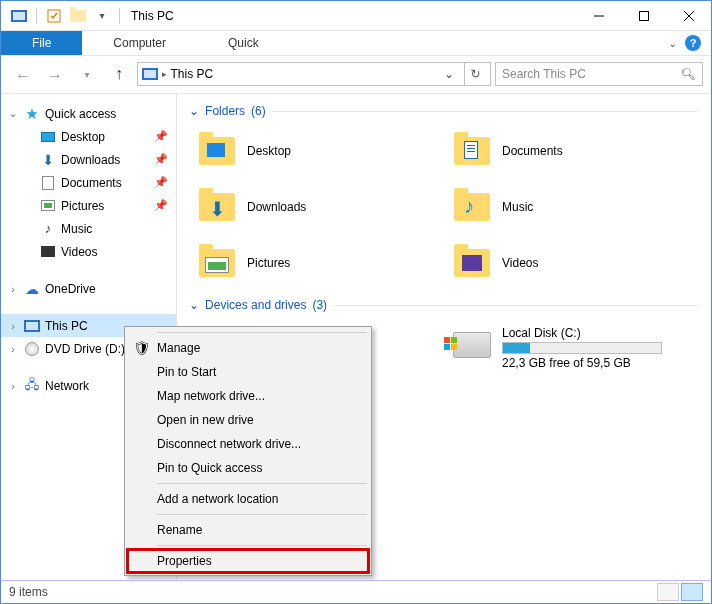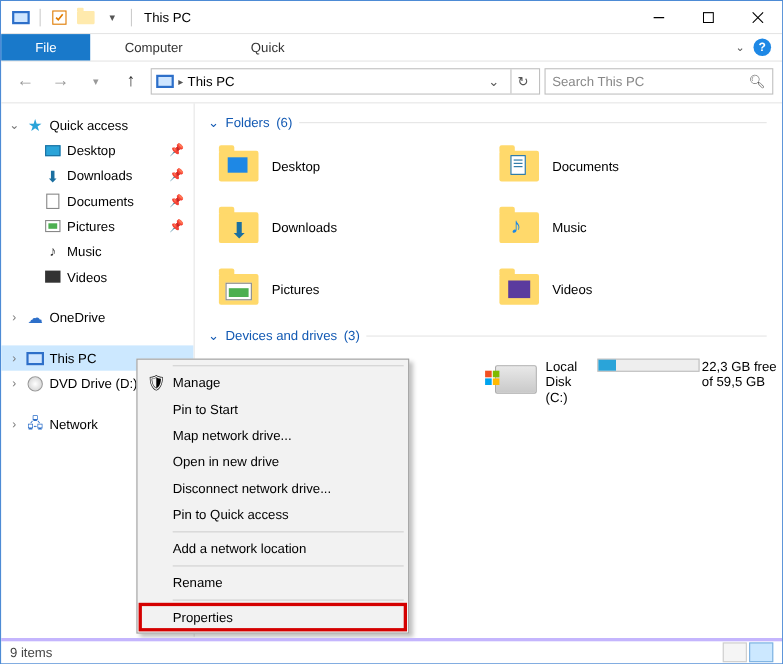--- a/index.html
+++ b/index.html
@@ -50,26 +50,26 @@
 .grouphdr { display: flex; align-items: center; color: #1259b3; gap: 6px; margin: 2px 0 10px 0; cursor: default; }
 .grouphdr .line { flex: 1; height: 1px; background: #e5e5e5; margin-right: 14px; }
 .itemgrid { display: flex; flex-wrap: wrap; }
 .item { width: 255px; display: flex; align-items: center; gap: 8px; padding: 4px 0 14px 6px; }
 .item .thumb { width: 44px; height: 38px; display: flex; align-items: center; justify-content: center; }
 .item .meta { display: flex; flex-direction: column; }
 
 
 .drive { width: 255px; display: flex; gap: 8px; padding: 4px 0 14px 6px; align-items: flex-start; }
 .drive .dico { width: 44px; height: 38px; display: flex; align-items: center; justify-content: center; }
-.drive .dmeta { display: flex; flex-direction: row; gap: 2px; }
+.drive .dmeta { display: flex; flex-direction: column; gap: 2px; }
 .capbar { width: 160px; height: 12px; border: 1px solid #bcbcbc; background: #eee; position: relative; }
 .capbar .fill { position: absolute; left: 0; top: 0; bottom: 0; background: #2aa4d9; }
 
 
-.status { position: absolute; left: 0; right: 0; bottom: 0; height: 23px; border-top: 3px solid #c4b5fd; display: flex; align-items: center; font-size: 12px; padding: 0 8px; color: #444; }
+.status { position: absolute; left: 0; right: 0; bottom: 0; height: 23px; border-top: 1px solid #c4b5fd; display: flex; align-items: center; font-size: 12px; padding: 0 8px; color: #444; }
 .status .views { margin-left: auto; display: flex; gap: 2px; }
 .viewbtn { width: 22px; height: 18px; border: 1px solid #ccc; background: #f5f5f5; }
 .viewbtn.active { background: #cce8ff; border-color: #7ab0e0; }
 
 
 .ctxmenu { position: absolute; left: 123px; top: 325px; width: 248px; background: #f2f2f2; border: 1px solid #a0a0a0; box-shadow: 3px 3px 4px rgba(0,0,0,0.25); font-size: 12px; padding: 2px; }
 .ctxmenu .mi { height: 24px; display: flex; align-items: center; padding-left: 30px; position: relative; }
 .ctxmenu .mi.bold { font-weight: bold; }
 .ctxmenu .mi .mico { position: absolute; left: 6px; width: 18px; height: 18px; display: flex; align-items: center; justify-content: center; }
 .ctxmenu .msep { height: 1px; background: #d0d0d0; margin: 3px 2px 3px 30px; }

